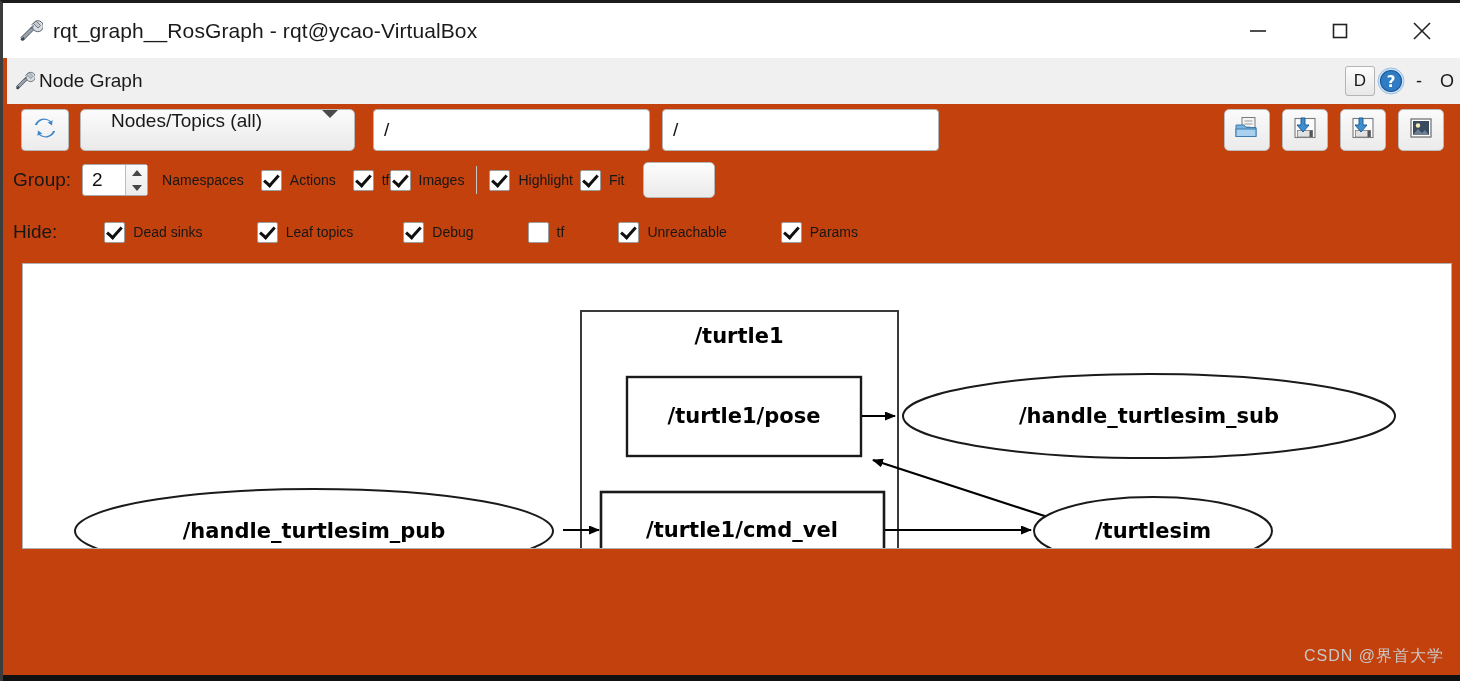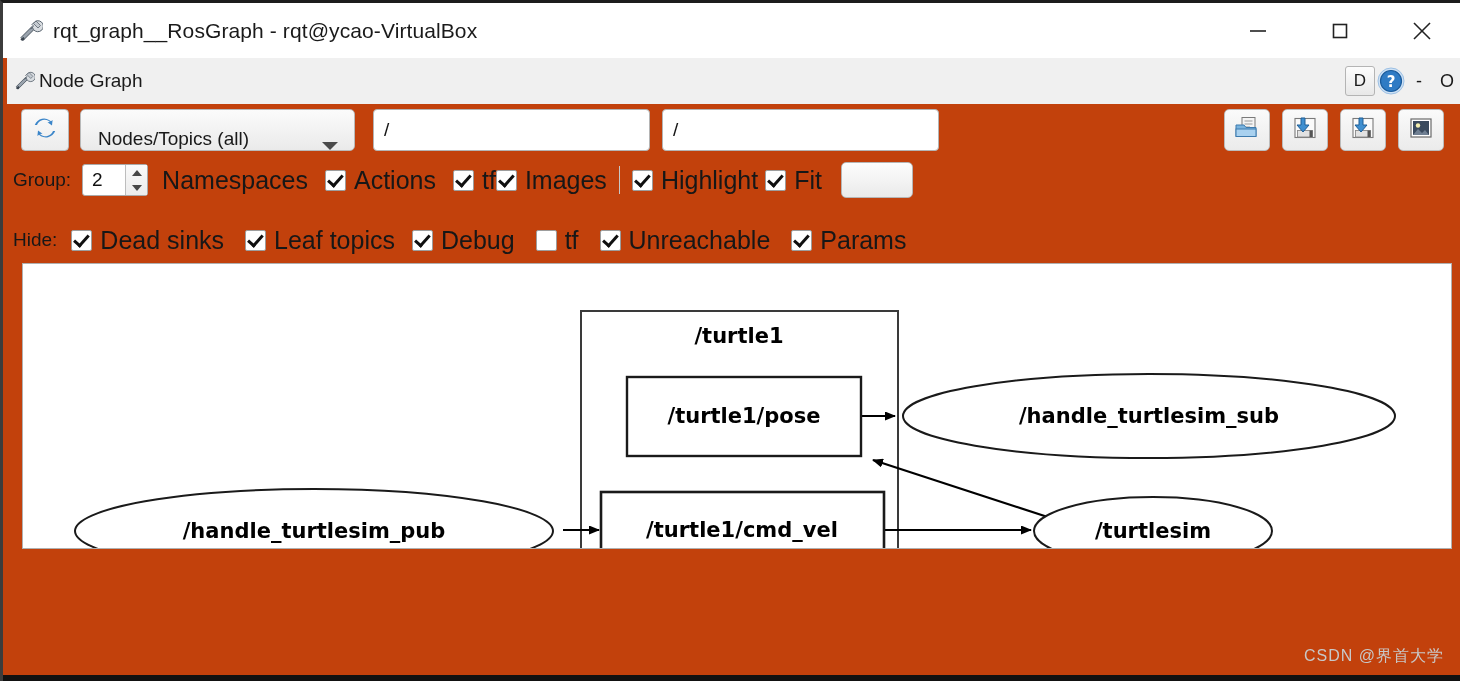--- a/index.html
+++ b/index.html
@@ -125,23 +125,23 @@
     border-radius: 4px;
     display: flex; align-items: center; justify-content: center;
     box-sizing: border-box;
   }
   .combo {
     margin-left: 11px;
     width: 275px; height: 42px;
     background: linear-gradient(#fbfbfb, #eaeaea);
     border: 1px solid #b9b9b9;
     border-radius: 5px;
-    display: flex; align-items: flex-end;
-    box-sizing: border-box;
-    padding: 0 10px 0 17px;
+    display: flex; align-items: flex-start;
+    box-sizing: border-box;
+    padding: 0 10px 0 30px;
   }
   .combo-label { font-size: 19px; color: #191919; flex: 1; }
   .combo-arrow {
     width: 0; height: 0;
     border-left: 8px solid transparent;
     border-right: 8px solid transparent;
     border-top: 8px solid #4a4a4a;
     margin-right: 6px;
   }
   .lineedit {
@@ -177,21 +177,21 @@
   .optrow {
     position: absolute;
     left: 0;
     height: 36px;
     display: flex;
     align-items: center;
     font-size: 19px;
     color: #171717;
   }
   #row-group { top: 159px; }
-  #row-hide  { top: 219px; }
+  #row-hide  { top: 211px; gap: 33px; }
   .rowlabel { margin-left: 10px; }
   .spin {
     margin-left: 11px;
     width: 66px; height: 32px;
     background: #ffffff;
     border: 1px solid #aaaaaa;
     border-radius: 3px;
     display: flex; align-items: center;
     box-sizing: border-box;
     position: relative;
@@ -225,21 +225,21 @@
     flex: 0 0 auto;
   }
   .box.on::after {
     content: "";
     display: block;
     width: 6px; height: 12px;
     border-right: 3px solid #101010;
     border-bottom: 3px solid #101010;
     transform: rotate(42deg) translate(-1px,-1px);
   }
-  .chk .lbl { margin-left: 8px; font-size: 25px; color: #171717; }
+  .chk .lbl { margin-left: 8px; font-size: 14px; color: #171717; }
   .sep-v {
     width: 1px; height: 28px;
     background: #c6c6c6;
     margin: 0 12px;
   }
   .plainbtn {
     width: 72px; height: 36px;
     background: linear-gradient(#fdfdfd, #eaeaea);
     border: 1px solid #b6b6b6;
     border-radius: 5px;

